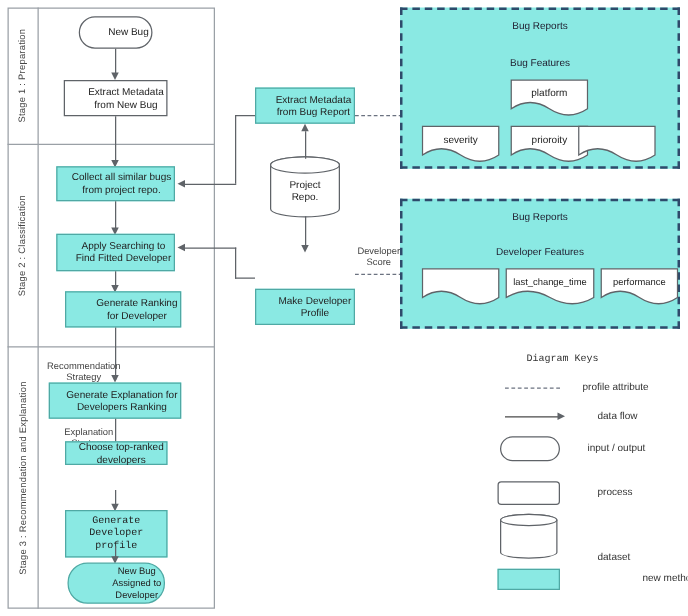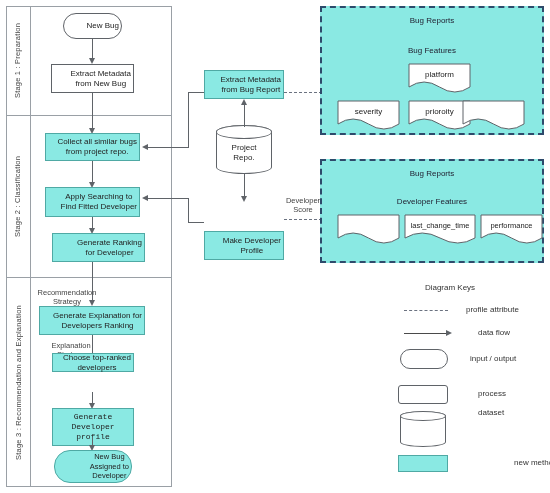--- a/index.html
+++ b/index.html
@@ -328,37 +328,37 @@
     </svg>
     <div class="lbl" style="font-size:7.5px">last_change_time</div>
   </div>
   <div class="doc" style="left:480px; top:214px; width:63px; height:31px;">
     <svg viewBox="0 0 63 31" preserveAspectRatio="none">
       <path d="M1 1 H62 V24 Q47 34 31.5 24 Q16 14 1 24 Z" fill="#ffffff" stroke="#5f6368" stroke-width="1"></path>
     </svg>
     <div class="lbl" style="font-size:7.5px">performance</div>
   </div>
 
-  <div class="legend-title" style="left:395px; top:283px; width:110px;">Diagram Keys</div>
+  <div class="legend-title" style="left:395px; top:283px; width:110px;font-family:Liberation Mono, monospace;">Diagram Keys</div>
 
   <div class="key-dash" style="left:404px; top:310px; width:44px;"></div>
   <div class="legend-text" style="left:466px; top:305px;">profile attribute</div>
 
   <div class="key-line" style="left:404px; top:333px; width:44px;"></div>
   <div class="arrow-r" style="left:446px; top:330px;"></div>
   <div class="legend-text" style="left:478px; top:328px;">data flow</div>
 
   <div class="key-term" style="left:400px; top:349px; width:48px; height:20px;"></div>
   <div class="legend-text" style="left:470px; top:354px;">input / output</div>
 
   <div class="key-proc" style="left:398px; top:385px; width:50px; height:19px;"></div>
   <div class="legend-text" style="left:478px; top:389px;">process</div>
 
   <div class="cyl" style="left:400px; top:411px; width:46px; height:36px;">
     <div class="body"></div>
     <div class="lid"></div>
   </div>
-  <div class="legend-text" style="left:478px; top:408px;">dataset</div>
+  <div class="legend-text" style="left:478px; top:441px;">dataset</div>
 
   <div class="key-new" style="left:398px; top:455px; width:50px; height:17px;"></div>
   <div class="legend-text" style="left:470px; top:458px;padding-left:44px;">new method</div>
 
 </div>
 
 </body></html>

